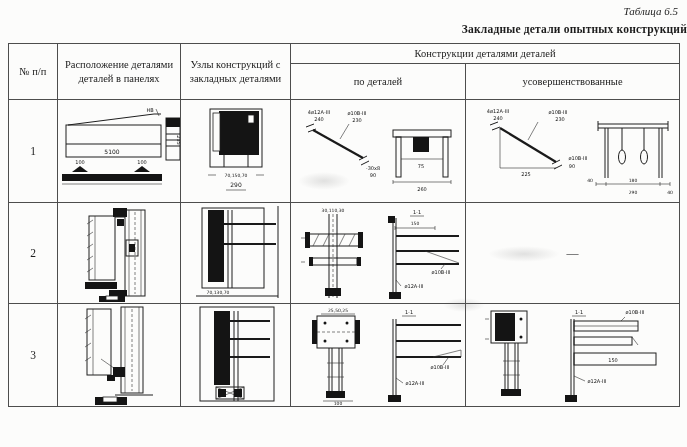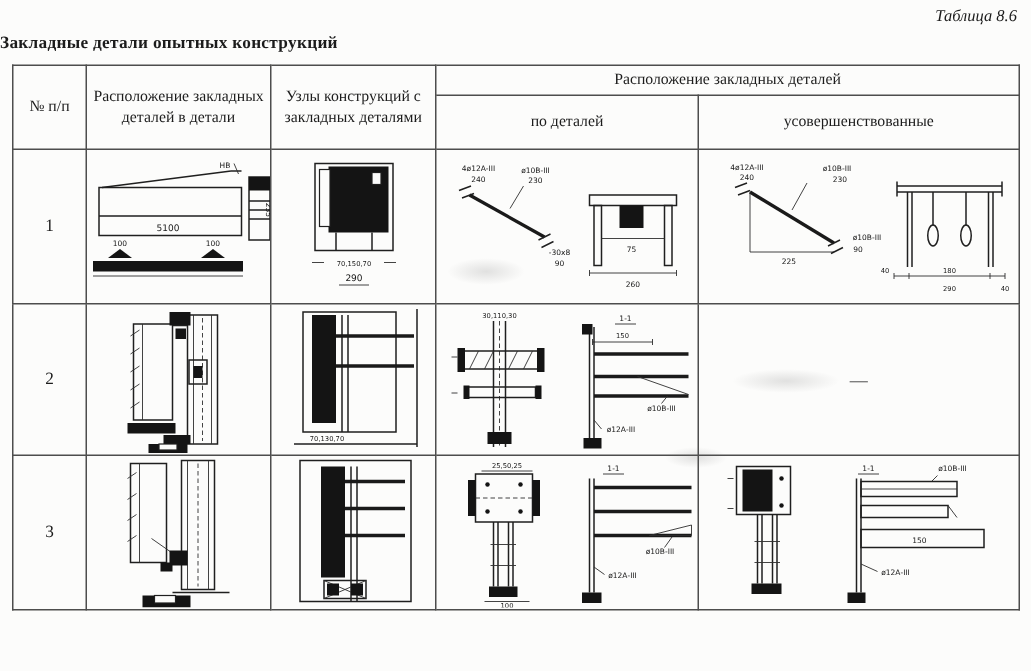--- a/index.html
+++ b/index.html
@@ -3,21 +3,21 @@
 <meta charset="utf-8">
 <style>
   * { margin:0; padding:0; box-sizing:border-box; }
   html,body { width:687px; height:447px; }
   body {
     position:relative; overflow:hidden;
     background:#fcfcfb; color:#1c1c1c;
     font-family:"Liberation Serif", serif;
   }
   .table-ref { position:absolute; top:5px; right:9px; font-style:italic; font-size:11px; }
-  .title { position:absolute; top:23px; left:0; width:100%; text-align:left;
+  .title { position:absolute; top:23px; left:0; width:100%; text-align:right;
            font-weight:bold; font-size:11.5px; letter-spacing:.2px; }
   table { position:absolute; top:43px; left:8px; width:671px;
           border-collapse:collapse; table-layout:fixed; }
   th,td { border:1px solid #4d4d4d; overflow:hidden; }
   th { font-weight:normal; font-size:10.5px; line-height:1.3; text-align:center;
        vertical-align:middle; padding:1px 4px; }
   td { text-align:center; vertical-align:middle; padding:0; }
   tr.h1 { height:20px; } tr.h2 { height:36px; }
   tr.r1 { height:103px; } tr.r2 { height:101px; } tr.r3 { height:103px; }
   .num-cell { font-size:11.5px; }
@@ -32,37 +32,37 @@
   .ds { stroke-dasharray:3 2; }
   .dash-cell { font-size:12px; color:#3a3a3a; }
   .smudge { position:absolute; pointer-events:none;
     background:radial-gradient(ellipse at center, rgba(100,100,100,.18), rgba(100,100,100,0) 70%); }
 </style>
 </head>
 <body>
 
 <div class="page">
 
-  <div class="table-ref">Таблица 8.6</div>
+  <div class="table-ref">Таблица 6.5</div>
   <div class="title">Закладные детали опытных конструкций</div>
 
   <table>
     <colgroup>
       <col style="width:49px">
         <col style="width:123px">
         <col style="width:110px">
       <col style="width:175px">
         <col style="width:214px">
     </colgroup>
     <thead>
       <tr class="h1">
         <th rowspan="2">№ п/п</th>
-        <th rowspan="2">Расположение закладных деталей в детали</th>
+        <th rowspan="2">Расположение деталями деталей в панелях</th>
         <th rowspan="2">Узлы конструкций с закладных деталями</th>
-        <th colspan="2">Расположение закладных деталей</th>
+        <th colspan="2">Конструкции деталями деталей</th>
       </tr>
       <tr class="h2">
         <th>по деталей</th>
         <th>усовершенствованные</th>
       </tr>
     </thead>
     <tbody>
 
       <tr class="r1">
         <td class="num-cell">1</td>

